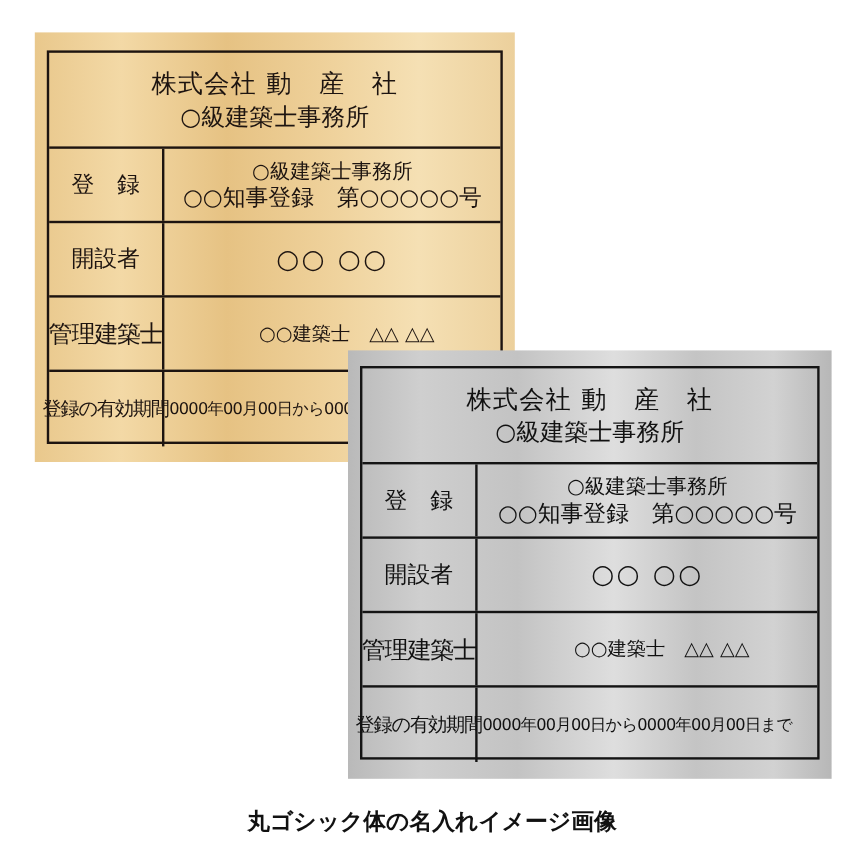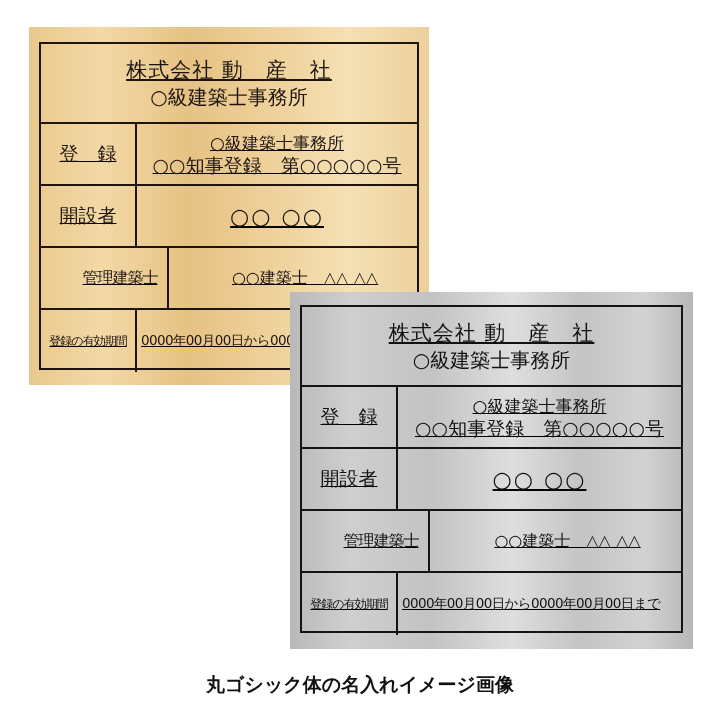--- a/index.html
+++ b/index.html
@@ -8,32 +8,32 @@
   .plate { position:absolute; box-sizing:border-box; }
   .plate.gold { left:29px; top:27px; width:400px; height:358px;
     background: linear-gradient(90deg, #e9c88c 0%, #f3d9a6 18%, #e6c283 40%, #efd29c 62%, #f5e0b4 80%, #ecd09c 100%); }
   .plate.silver { left:290px; top:292px; width:403px; height:357px;
     background: linear-gradient(90deg, #b9b9b9 0%, #cfcfcf 15%, #c3c3c3 35%, #dedede 55%, #c4c4c4 72%, #d2d2d2 88%, #b7b7b7 100%); }
   .frame { position:absolute; left:10px; top:15px; right:10px; bottom:15px; box-sizing:border-box; border:2.5px solid #1d1410; }
   .silver .frame { top:13px; bottom:16px; border-color:#141414; }
   .title { position:absolute; left:0; right:0; top:0; height:78px; border-bottom:2.5px solid #1d1410;
     display:flex; flex-direction:column; align-items:center; justify-content:center; color:#1d1410; }
   .silver .title { height:78px; border-bottom-color:#141414; color:#111; }
-  .title .l1 { font-size:21px; line-height:27px; letter-spacing:1px; white-space:pre;text-decoration:underline; }
+  .title .l1 { font-size:21px; line-height:27px; letter-spacing:1px; white-space:pre; }
   .title .l2 { font-size:20px; line-height:26px; }
-  .rows { position:absolute; left:0; right:0; top:80px; bottom:0;text-decoration:underline; }
+  .rows { position:absolute; left:0; right:0; top:80px; bottom:0; }
   .row { display:flex; box-sizing:border-box; border-bottom:2.5px solid #1d1410; height:62px; }
   .silver .row { border-bottom-color:#141414; }
   .row:last-child { border-bottom:none; }
   .row .lab { width:94px; flex:none; border-right:2.5px solid #1d1410; display:flex; align-items:center; justify-content:center; font-size:19px; color:#1d1410; white-space:pre; }
   .silver .row .lab { border-right-color:#141414; color:#111; }
   .row .val { flex:1; display:flex; flex-direction:column; align-items:center; justify-content:center; color:#1d1410; white-space:pre; overflow:hidden; }
   .silver .row .val { color:#111; }
-  .lab.small { font-size:12px; letter-spacing:-1px; }
-  .lab.mid { font-size:16px; letter-spacing:-1px;margin-left:32px; }
+  .lab.small { font-size:16px; letter-spacing:-1px; }
+  .lab.mid { font-size:20px; letter-spacing:-1px; }
   .val .v1 { font-size:17px; line-height:22px; }
   .val .v2 { font-size:19px; line-height:22px; }
   .val.big { font-size:22px; letter-spacing:2px; }
   .val.mgr { font-size:16px;padding-left:24px; }
   .val.period { font-size:13.5px; letter-spacing:-0.6px; align-items:flex-start; padding-left:4px; }
   .caption { position:absolute; left:0; right:0; top:672px; text-align:center; font-size:19px; font-weight:bold; color:#111; }
 </style>
 </head>
 <body>
 

